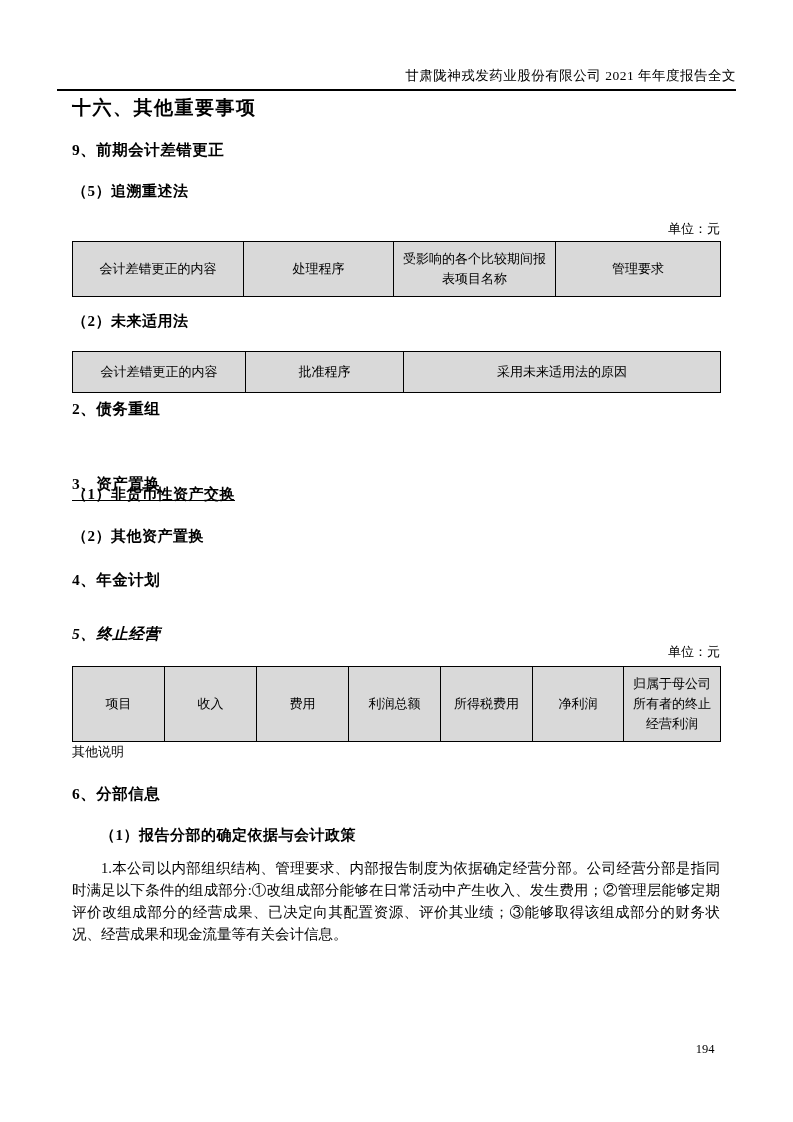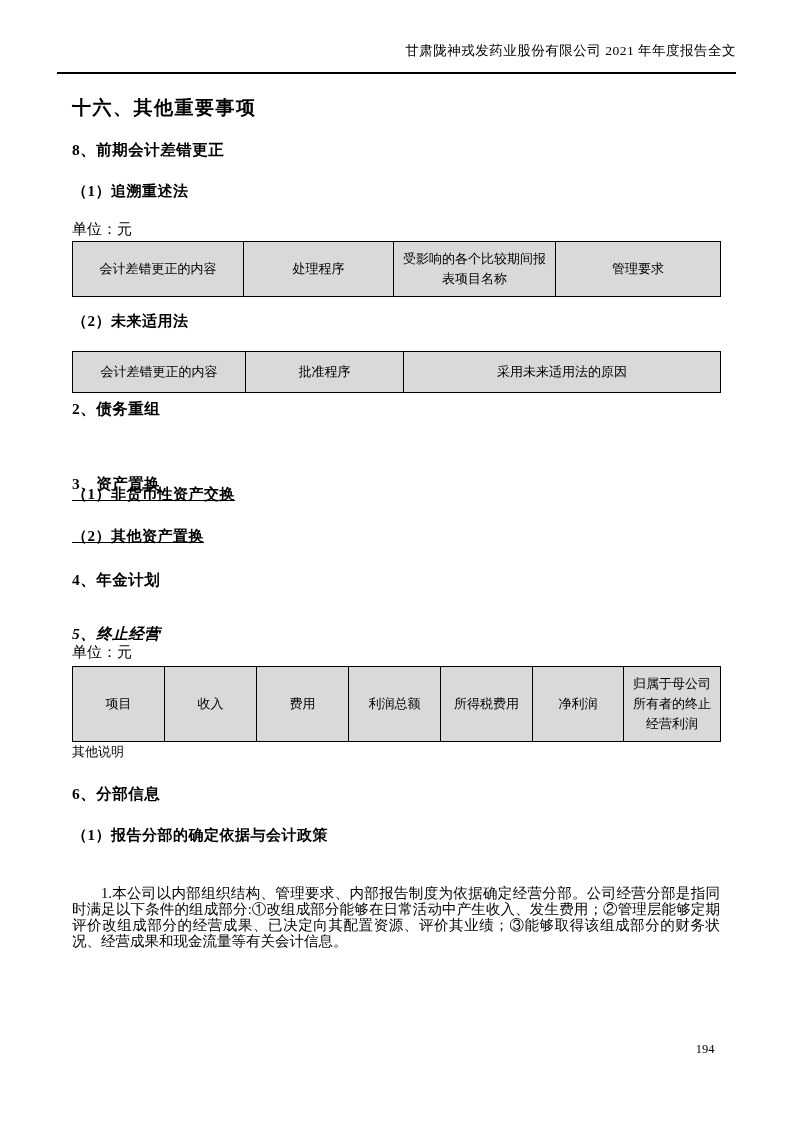--- a/index.html
+++ b/index.html
@@ -5,63 +5,63 @@
   html,body{margin:0;padding:0;background:#ffffff;}
   .page{
     position:relative;
     width:793px;height:1122px;
     background:#ffffff;
     font-family:"Liberation Serif","DejaVu Serif",serif;
     color:#000;
     overflow:hidden;
   }
   .doc-header{
-    position:absolute;top:0;left:57px;width:679px;height:74px;
+    position:absolute;top:17px;left:57px;width:679px;height:74px;
     box-sizing:border-box;
     border-bottom:2px solid #000;
     display:flex;align-items:flex-end;justify-content:flex-end;
     font-size:13.5px;letter-spacing:0.5px;
-    padding-bottom:12px;
+    padding-bottom:4px;
   }
   .abs{position:absolute;left:72px;width:648px;}
   .chapter{font-size:19px;font-weight:bold;letter-spacing:1.5px;}
   .h1{font-size:15.5px;font-weight:bold;letter-spacing:0.5px;}
   .h2{font-size:15px;font-weight:bold;letter-spacing:0.5px;}
-  .unit{font-size:15px;}
+  .unit{font-size:13px;text-align:right;}
   .note{font-size:13px;}
   table{border-collapse:collapse;table-layout:fixed;width:648px;}
   td{
     border:1px solid #000;
     background:#d9d9d9;
     text-align:center;vertical-align:middle;
     font-size:13px;line-height:1.55;
     padding:2px 3px;
     overflow:hidden;
   }
   .t1 td{height:50px;}
   .t2 td{height:36px;}
   .t3 td{height:70px;}
-  .body-text{font-size:14.5px;line-height:16px;text-align:justify;margin-top:28px;}
+  .body-text{font-size:14.5px;line-height:22px;text-align:justify;}
   .body-text p{margin:0;text-indent:2em;}
   .page-num{position:absolute;top:1042px;left:665px;width:80px;text-align:center;font-size:12.5px;}
 </style>
 </head>
 <body>
 
 <div class="page">
 
   <div class="doc-header">
     <span>甘肃陇神戎发药业股份有限公司 2021 年年度报告全文</span>
   </div>
 
   <div class="abs chapter" style="top:95px;">十六、其他重要事项</div>
 
-  <div class="abs h1" style="top:140px;">8、前期会计差错更正</div>
+  <div class="abs h1" style="top:140px;">9、前期会计差错更正</div>
 
-  <div class="abs h2" style="top:182px;">（1）追溯重述法</div>
+  <div class="abs h2" style="top:182px;">（5）追溯重述法</div>
 
   <div class="abs unit" style="top:220px;">单位：元</div>
 
   <table class="abs t1" style="top:241px;">
     <colgroup>
         <col style="width:171px">
         <col style="width:150px">
         <col style="width:162px">
         <col style="width:165px">
       </colgroup>
@@ -91,21 +91,21 @@
     </tr>
   </tbody>
     </table>
 
   <div class="abs h1" style="top:399px;">2、债务重组</div>
 
   <div class="abs h1" style="top:442px;margin-top:32px;">3、资产置换</div>
 
   <div class="abs h2" style="top:485px;text-decoration:underline;">（1）非货币性资产交换</div>
 
-  <div class="abs h2" style="top:527px;text-decoration:underline;">（2）其他资产置换</div>
+  <div class="abs h2" style="top:527px;">（2）其他资产置换</div>
 
   <div class="abs h1" style="top:570px;">4、年金计划</div>
 
   <div class="abs h1" style="top:624px;font-style:italic;">5、终止经营</div>
 
   <div class="abs unit" style="top:643px;">单位：元</div>
 
   <table class="abs t3" style="top:666px;">
     <colgroup>
         <col style="width:92px">
@@ -126,21 +126,21 @@
       <td>净利润</td>
       <td>归属于母公司所有者的终止经营利润</td>
     </tr>
   </tbody>
     </table>
 
   <div class="abs note" style="top:743px;">其他说明</div>
 
   <div class="abs h1" style="top:784px;">6、分部信息</div>
 
-  <div class="abs h2" style="top:826px;">（1）报告分部的确定依据与会计政策</div>
+  <div class="abs h2" style="top:826px;margin-left:28px;">（1）报告分部的确定依据与会计政策</div>
 
   <div class="abs body-text" style="top:857px;">
     <p>1.本公司以内部组织结构、管理要求、内部报告制度为依据确定经营分部。公司经营分部是指同时满足以下条件的组成部分:①改组成部分能够在日常活动中产生收入、发生费用；②管理层能够定期评价改组成部分的经营成果、已决定向其配置资源、评价其业绩；③能够取得该组成部分的财务状况、经营成果和现金流量等有关会计信息。</p>
   </div>
 
   <div class="page-num">194</div>
 
 </div>
 
 </body></html>

